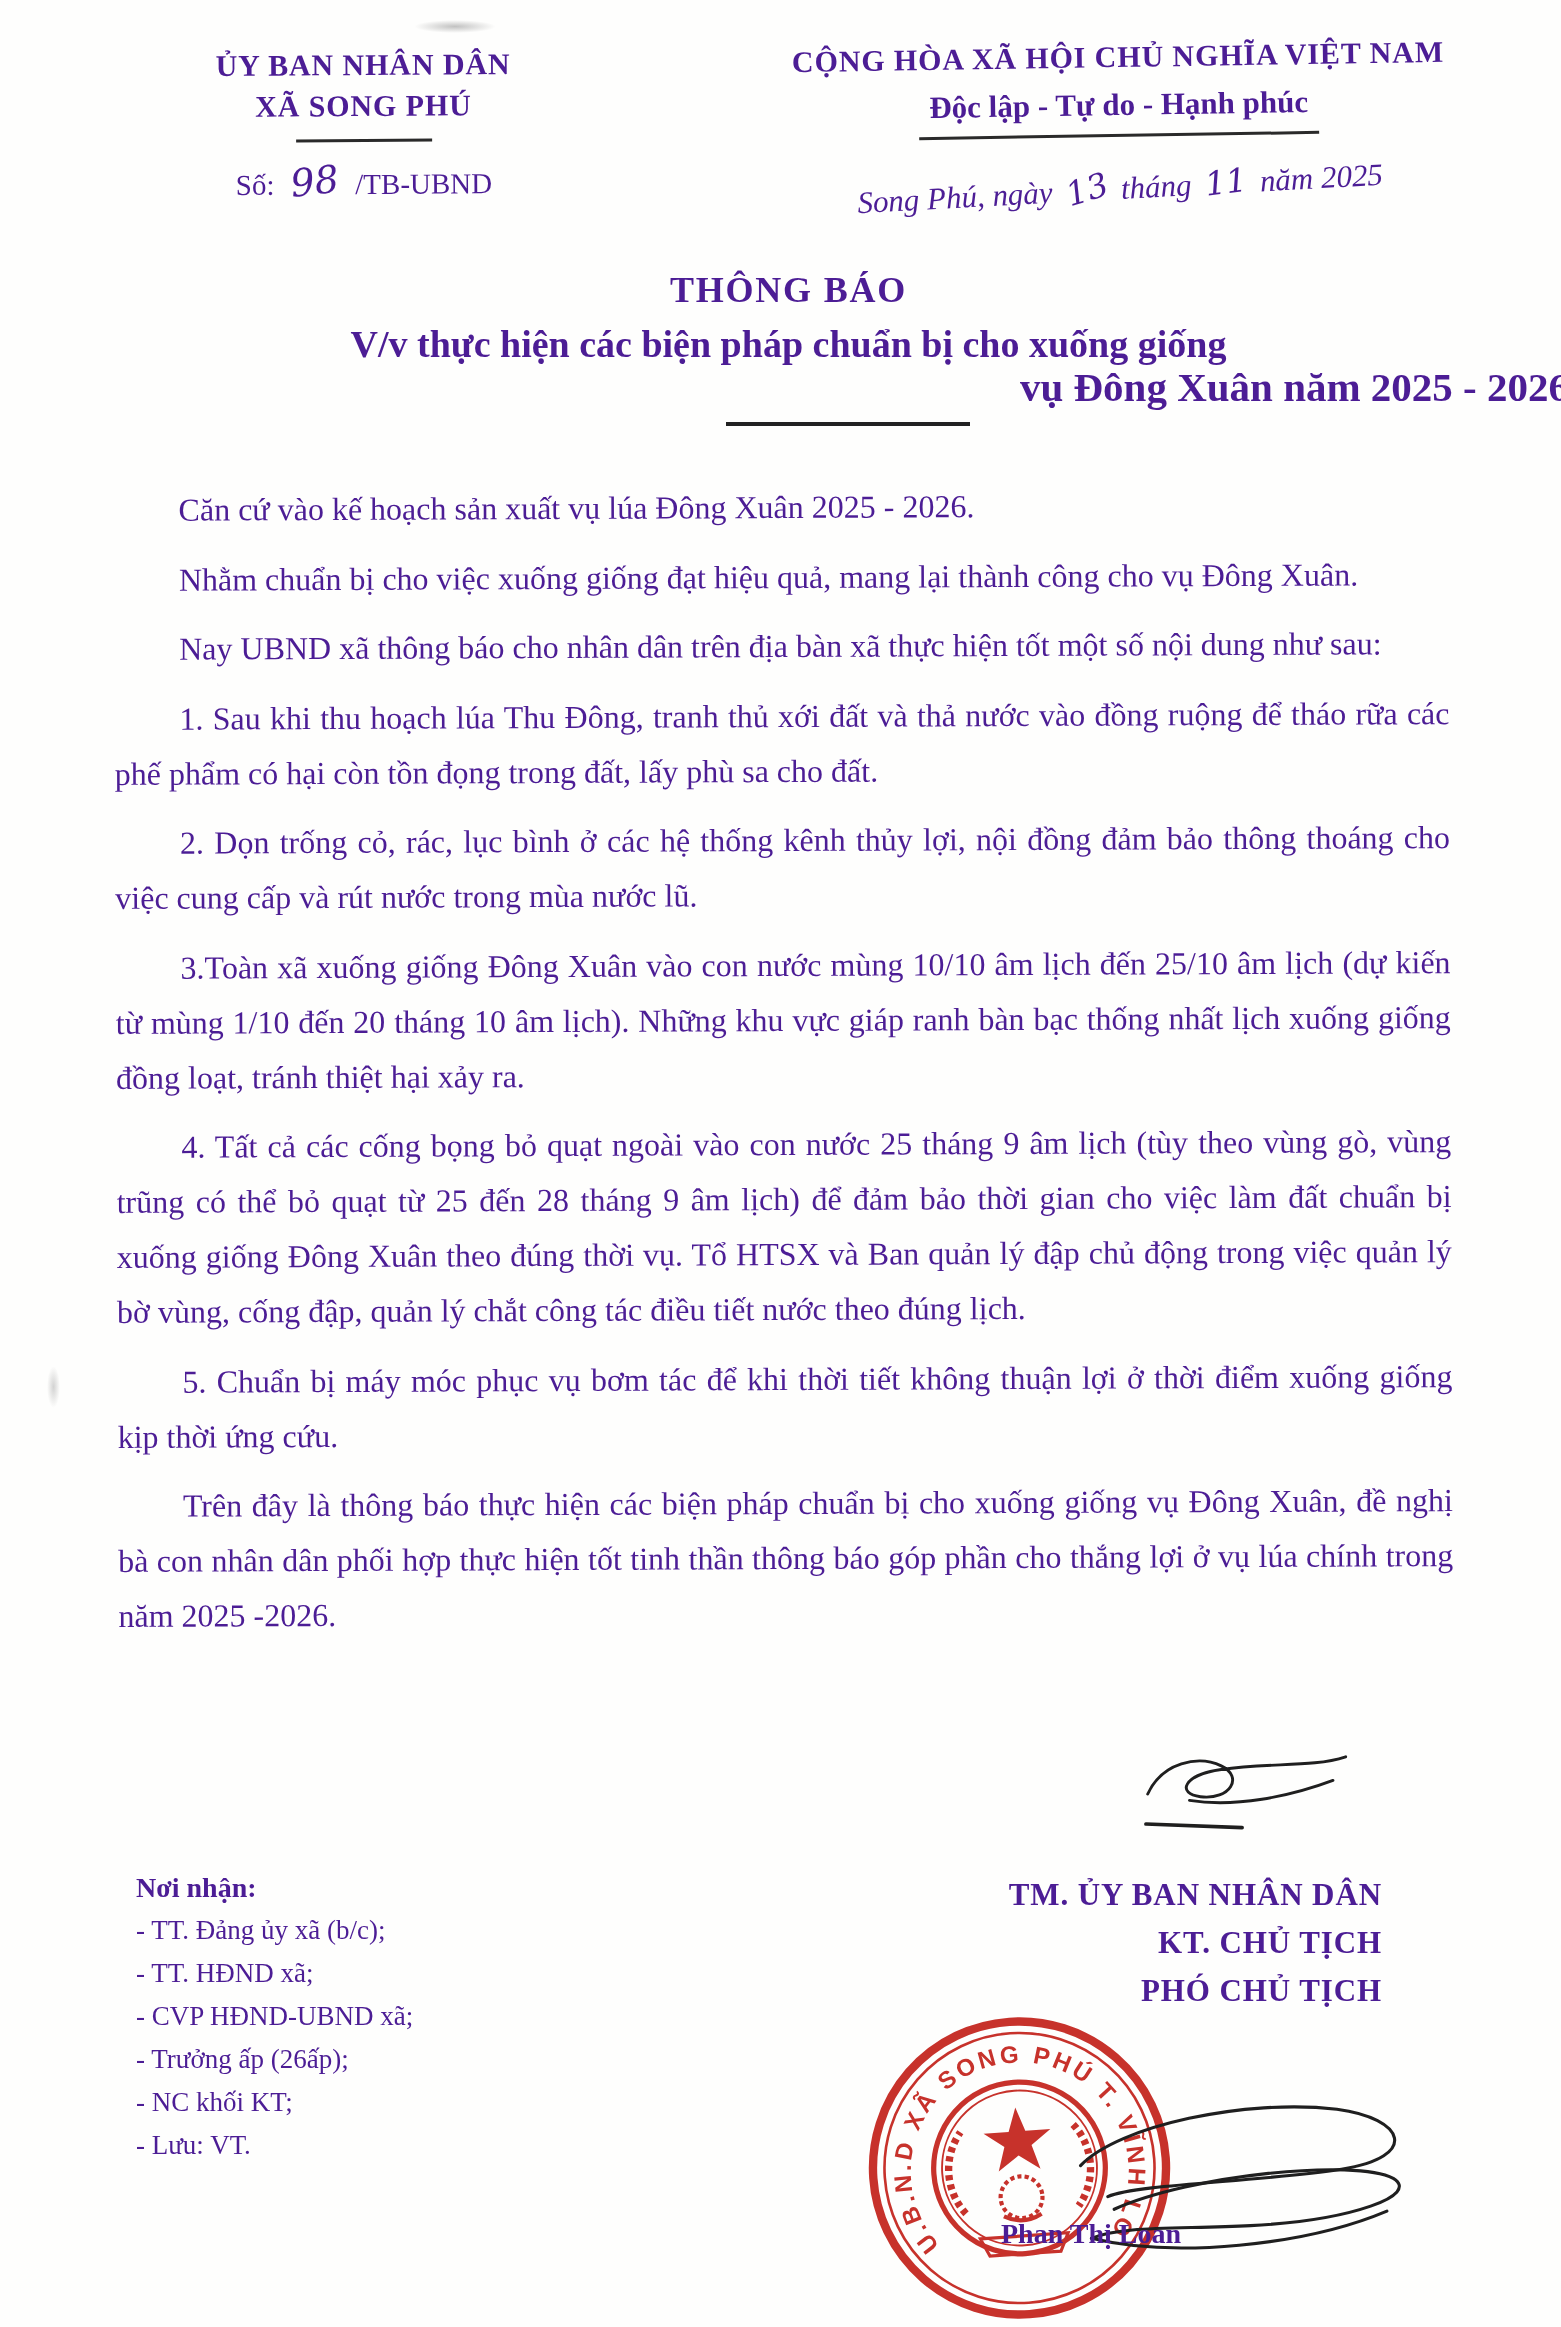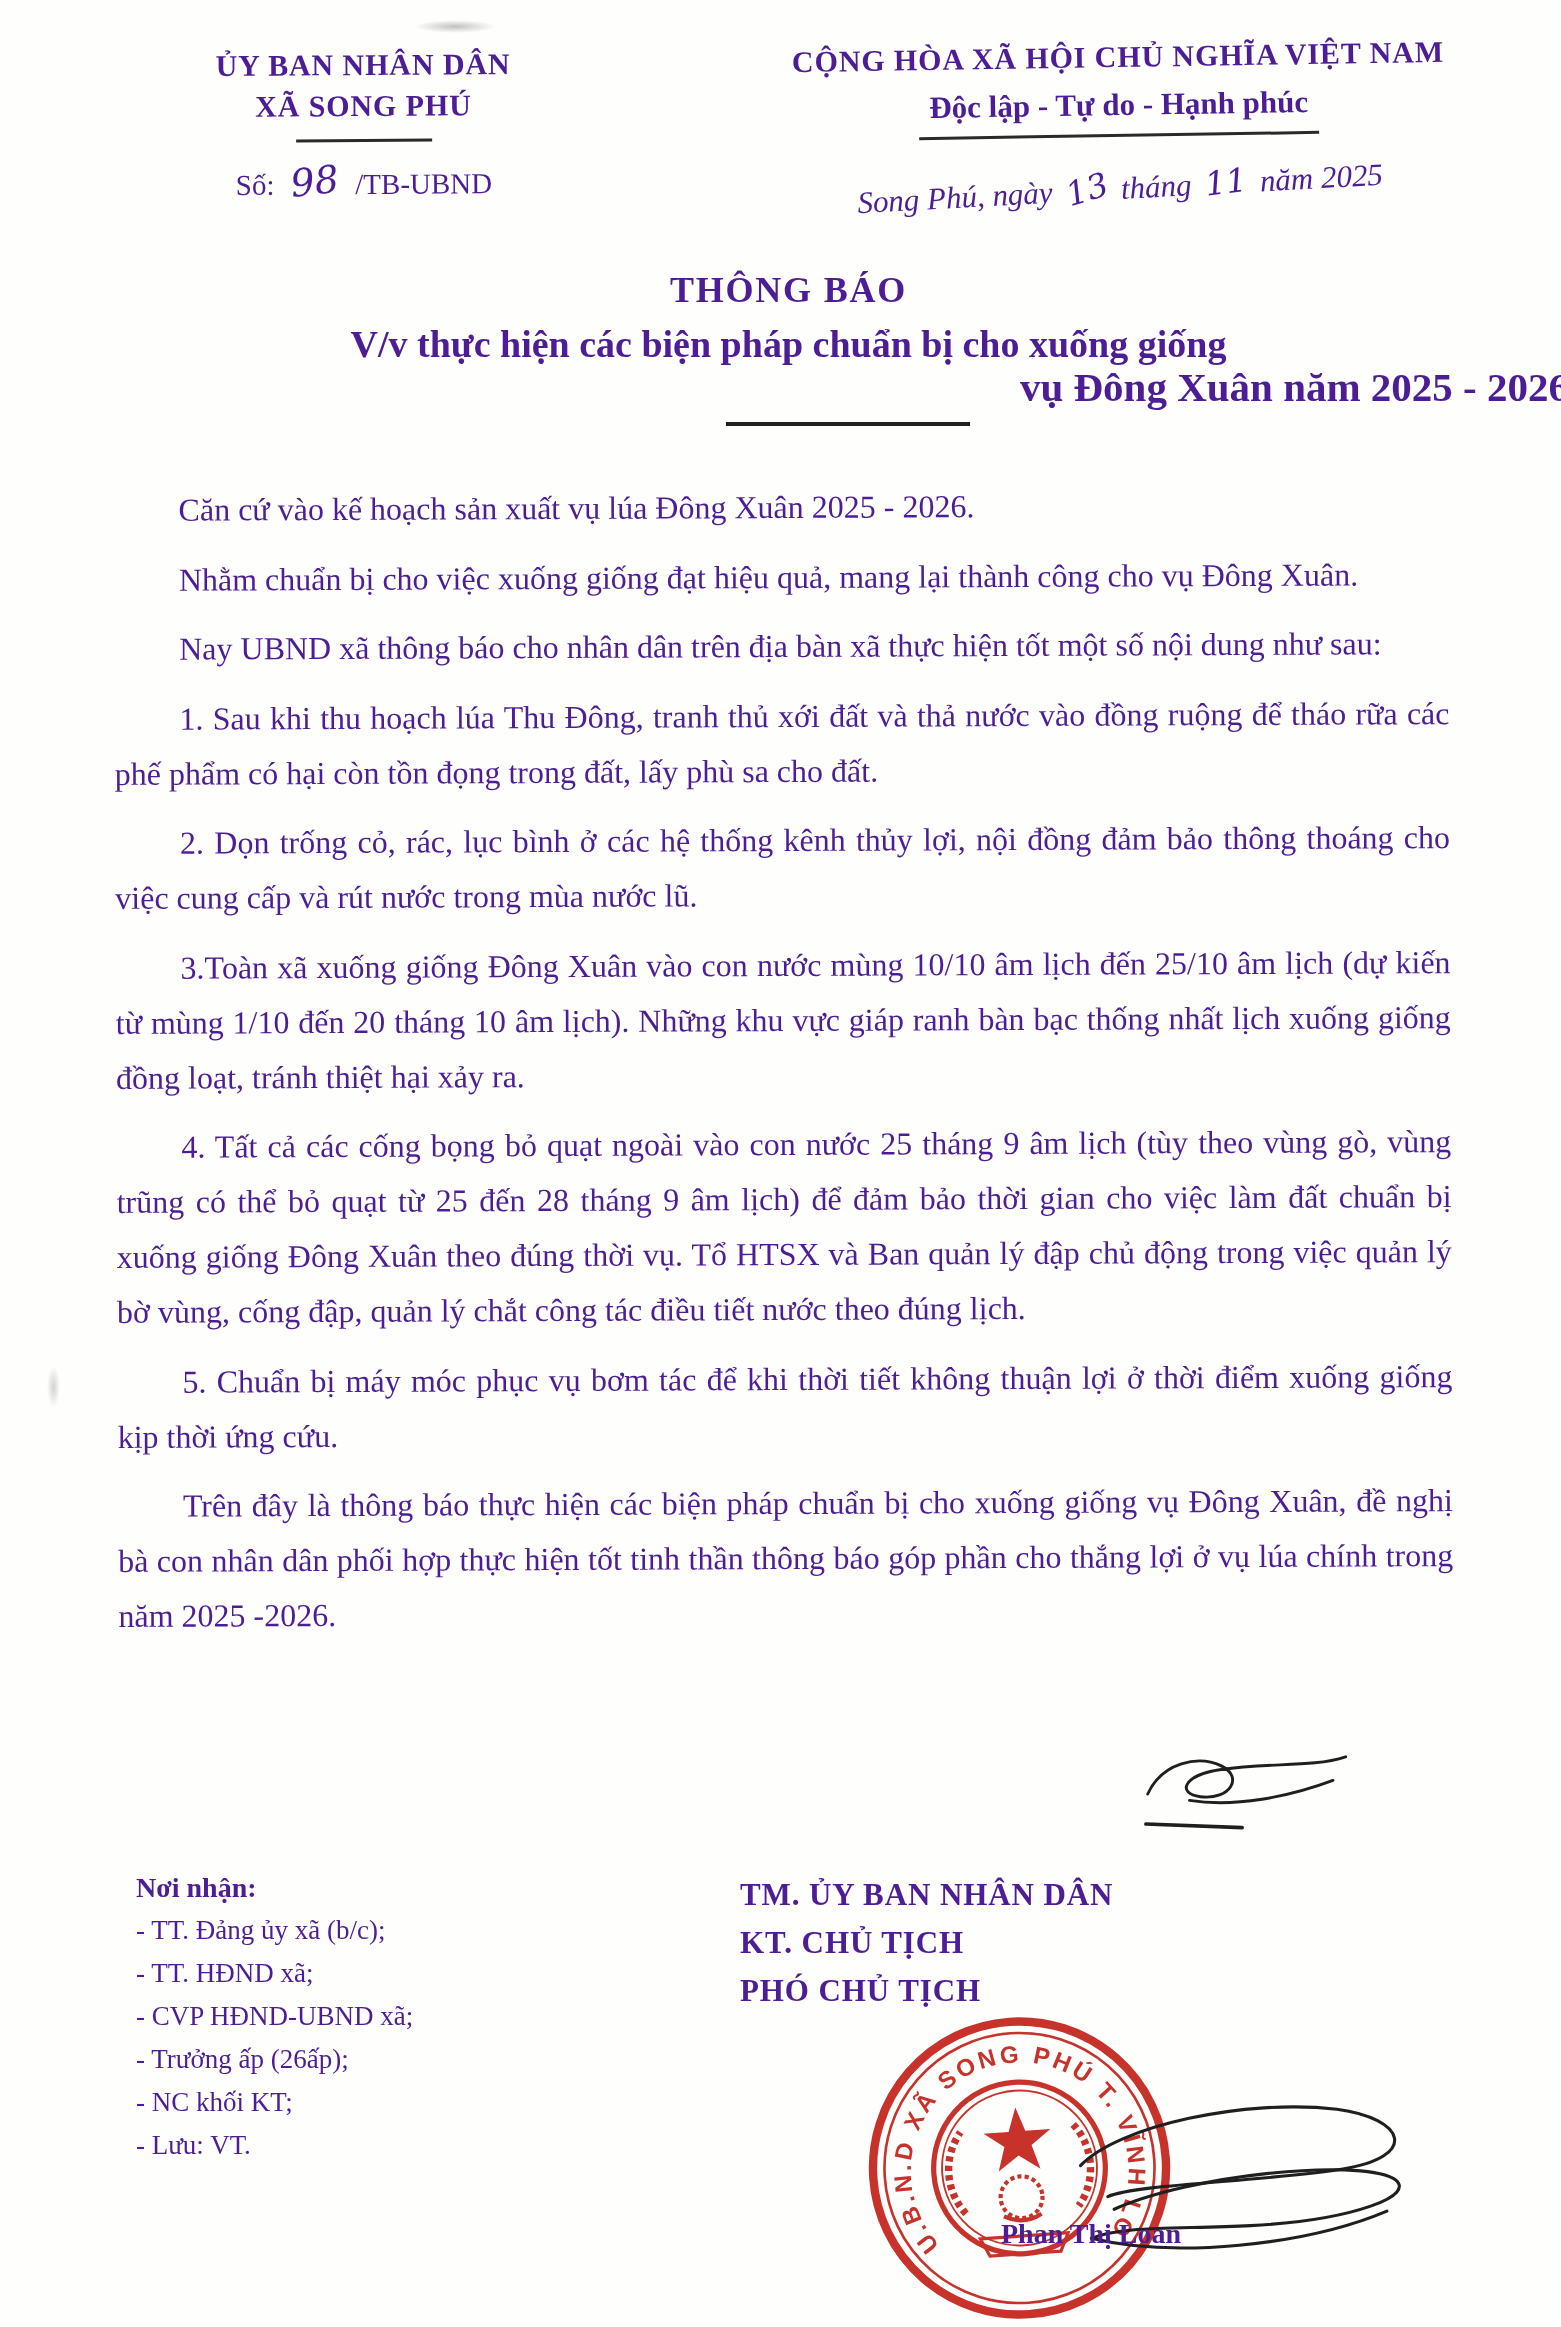--- a/index.html
+++ b/index.html
@@ -47,21 +47,21 @@
   
   .body-block{
     position:absolute;left:116px;top:480px;width:1335px;
     font-size:32px;line-height:55px;text-align:justify;
     transform:rotate(-0.25deg);
   }
   .body-block p{margin:0 0 14.5px 0;text-indent:65px;}
   
   .recipients{position:absolute;left:136px;top:1866px;width:509px;font-size:27px;line-height:43px;}
   .recipients .head{font-weight:bold;font-size:28px;}
-  .sig-block{position:absolute;left:740px;top:1871px;width:600px;text-align:left;}
+  .sig-block{position:absolute;left:782px;top:1871px;width:600px;text-align:right;}
   .sig-block .sl{font-weight:bold;font-size:31px;line-height:48px;letter-spacing:0.9px;}
   .signer-name{
     position:absolute;left:900px;top:2218px;width:382px;
     text-align:center;font-weight:bold;font-size:28px;
   }
   
   .seal{position:absolute;left:856px;top:2011px;width:327px;height:314px;opacity:.93;}
   .sig-over-seal{position:absolute;left:1064px;top:2082px;width:364px;height:200px;}
   .closing-flourish{position:absolute;left:1135px;top:1744px;width:227px;height:100px;}
   

